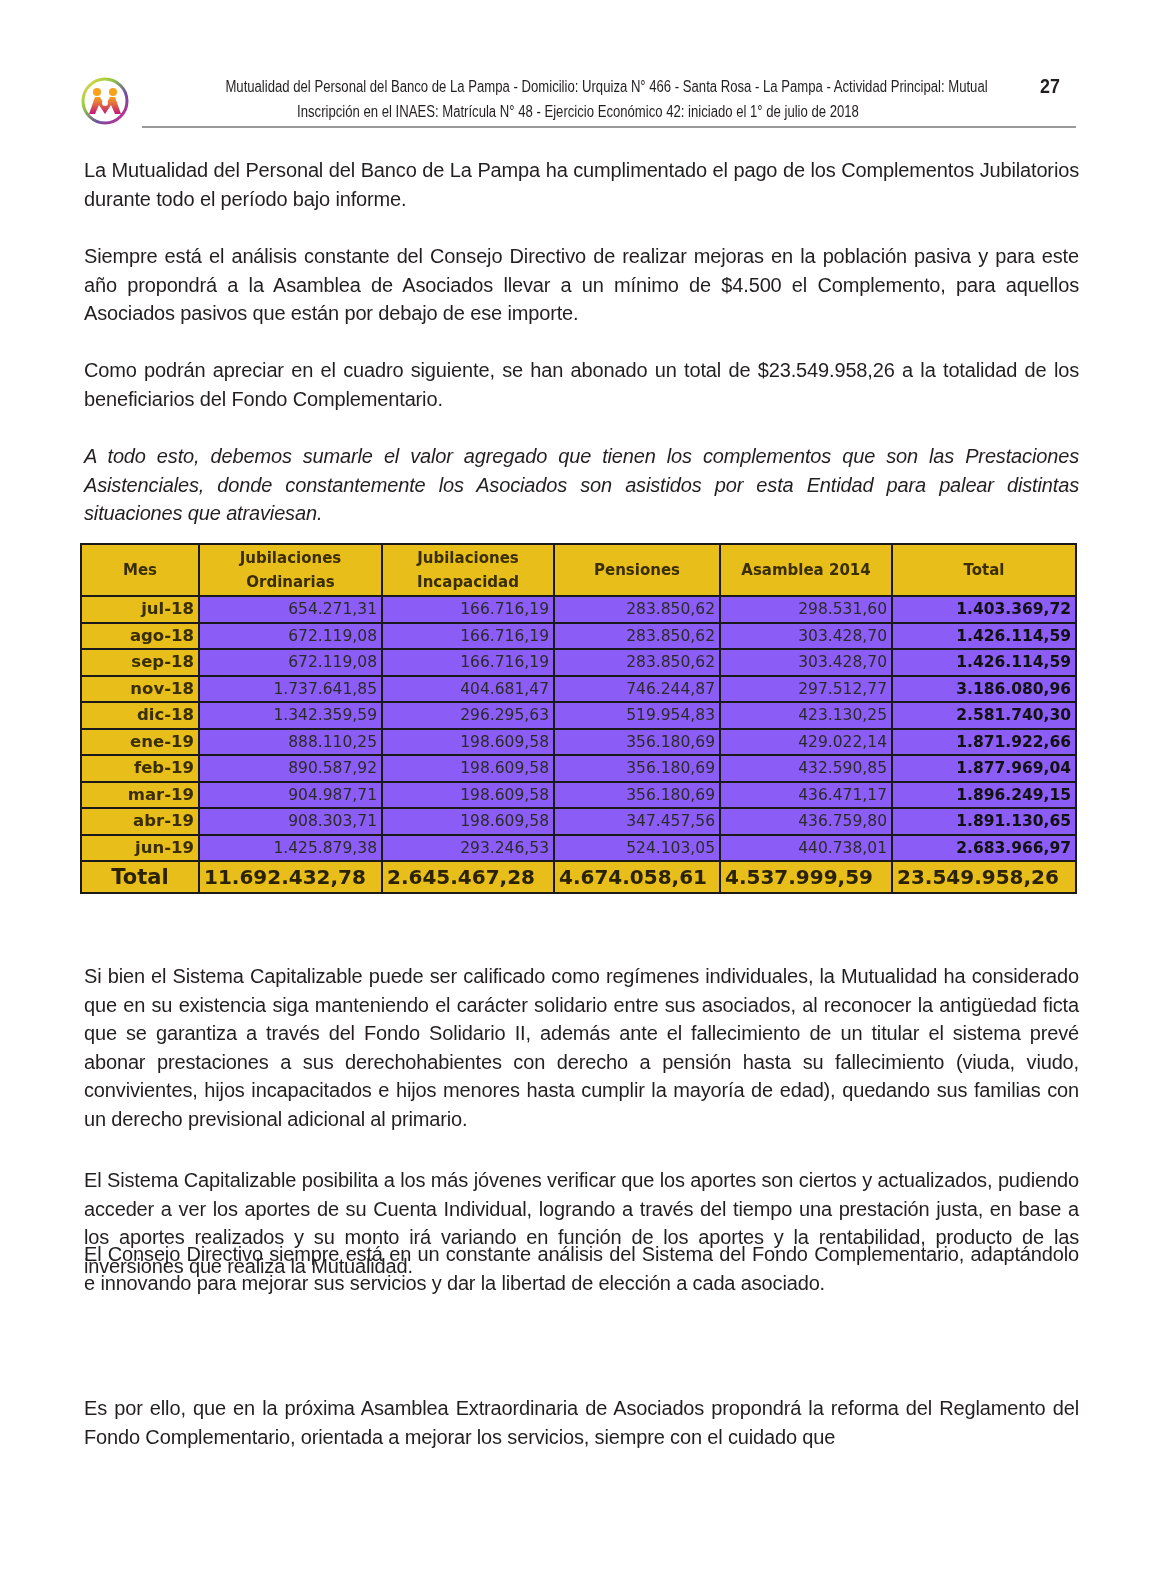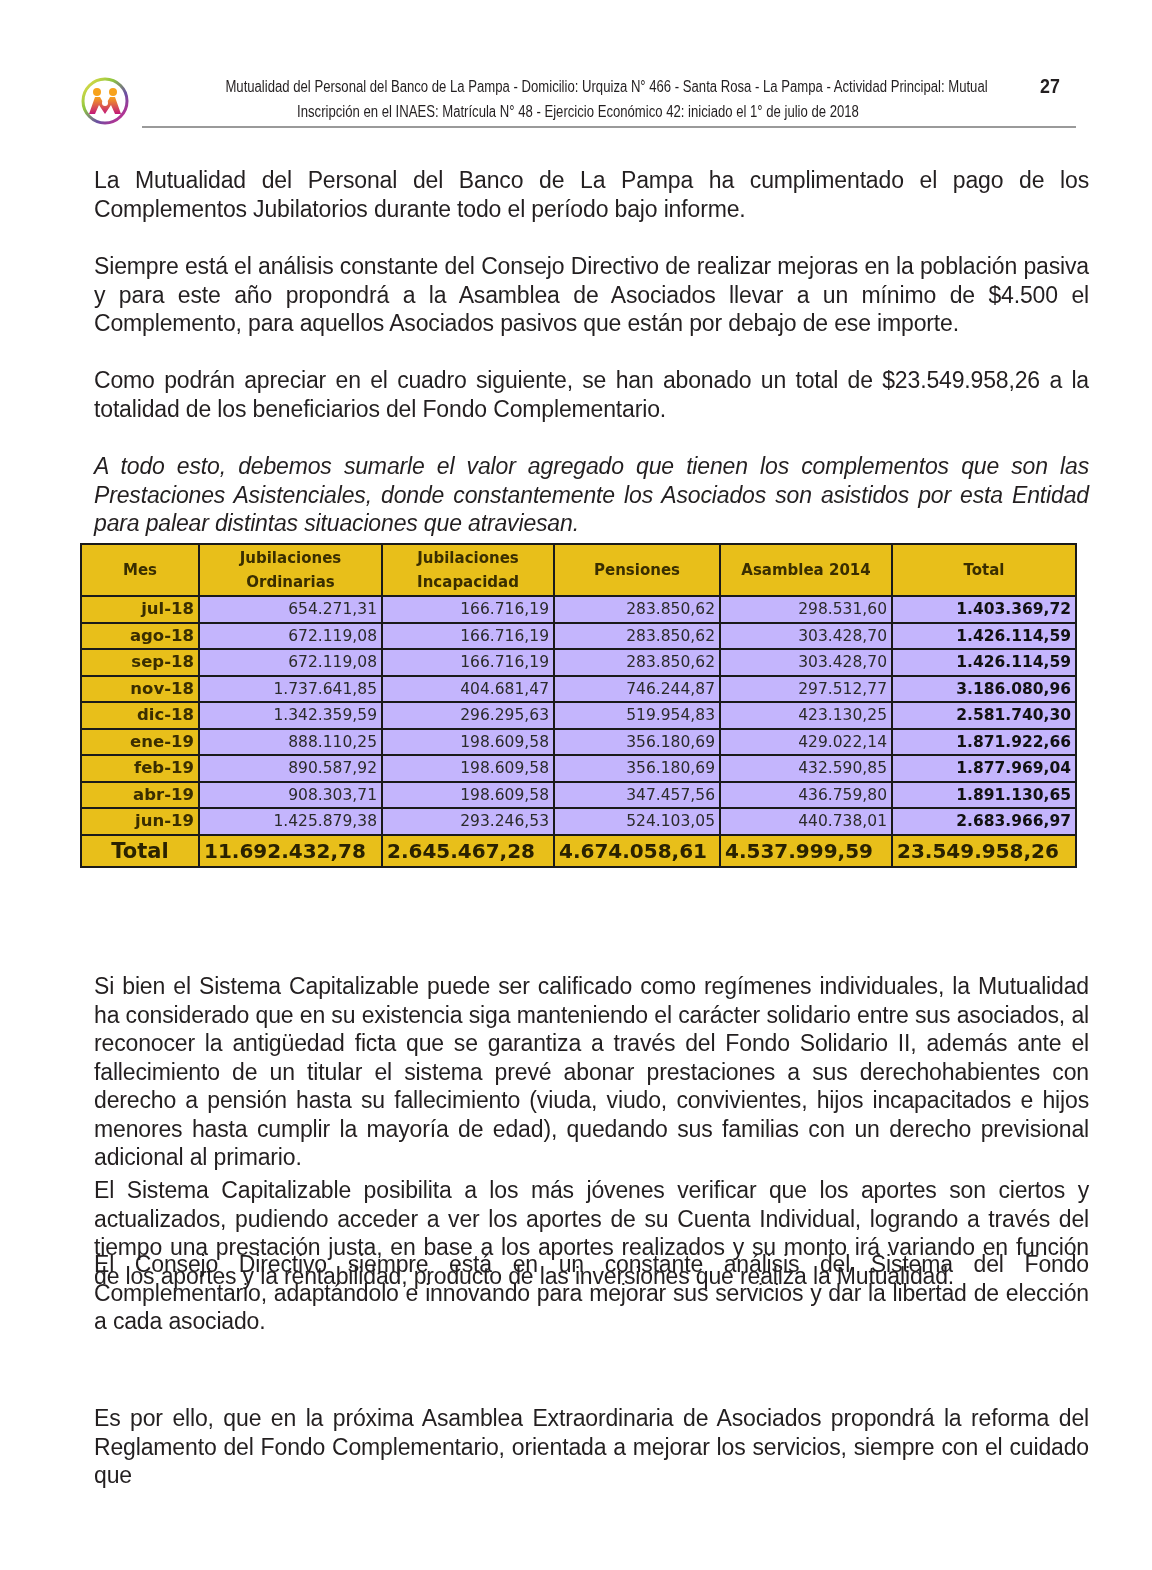--- a/index.html
+++ b/index.html
@@ -22,22 +22,22 @@
   .header-lines div { white-space: nowrap; }
   .page-number {
     position: absolute; left: 962px; top: 4px; font-size: 21px; font-weight: bold;
     transform: scaleX(0.85); transform-origin: left top;
   }
   .header-rule {
     position: absolute; left: 64px; top: 56px; width: 934px; height: 2px; background: #9a9a9a;
   }
   .para {
     position: absolute; left: 80px; width: 995px;
-    font-size: 23px; line-height: 28.5px; color: #231f20;
-    text-align: justify; margin: 14px;
+    font-size: 20px; line-height: 28.5px; color: #231f20;
+    text-align: justify; margin: 4px;
     letter-spacing: -0.15px;
   }
   .p1 { top: 152px; }
   .p2 { top: 238px; }
   .p3 { top: 352px; }
   .p4 { top: 438px; font-style: italic; }
   .p5 { top: 958px; }
   .p6 { top: 1162px; }
   .p7 { top: 1236px; }
   .p8 { top: 1390px; }
@@ -51,21 +51,21 @@
     border: 2px solid #1a1a1a; padding: 0 4px;
   }
   table.fund th {
     background: #e8bf1a; color: #3a2e00; font-weight: bold; font-size: 15px;
     line-height: 24px; height: 50px; text-align: center;
   }
   table.fund td { height: 24.5px; font-size: 15.5px; line-height: 22px; }
   table.fund td.mes {
     background: #e8bf1a; color: #3a2e00; font-weight: bold; text-align: right; font-size: 16.5px;
   }
-  table.fund td.num { background: #c4b5fd; text-align: right; color: #2b2b2b; }
+  table.fund td.num { background: #8b5cf6; text-align: right; color: #2b2b2b; }
   table.fund td.tot { font-weight: bold; color: #111; }
   table.fund tr.total-row td {
     background: #e8bf1a; color: #2a2200; font-weight: bold; font-size: 20px; height: 30px;
   }
   table.fund tr.total-row td.mes { text-align: center; font-size: 21px; }
 </style>
 </head>
 <body>
 
 <div class="header">
@@ -171,20 +171,28 @@
       </tr>
       <tr>
         <td class="mes">feb-19</td>
         <td class="num">890.587,92</td>
         <td class="num">198.609,58</td>
         <td class="num">356.180,69</td>
         <td class="num">432.590,85</td>
         <td class="num tot">1.877.969,04</td>
       </tr>
       <tr>
+        <td class="mes">mar-19</td>
+        <td class="num">904.987,71</td>
+        <td class="num">198.609,58</td>
+        <td class="num">356.180,69</td>
+        <td class="num">436.471,17</td>
+        <td class="num tot">1.896.249,15</td>
+      </tr>
+      <tr>
         <td class="mes">abr-19</td>
         <td class="num">908.303,71</td>
         <td class="num">198.609,58</td>
         <td class="num">347.457,56</td>
         <td class="num">436.759,80</td>
         <td class="num tot">1.891.130,65</td>
       </tr>
       <tr>
         <td class="mes">jun-19</td>
         <td class="num">1.425.879,38</td>

